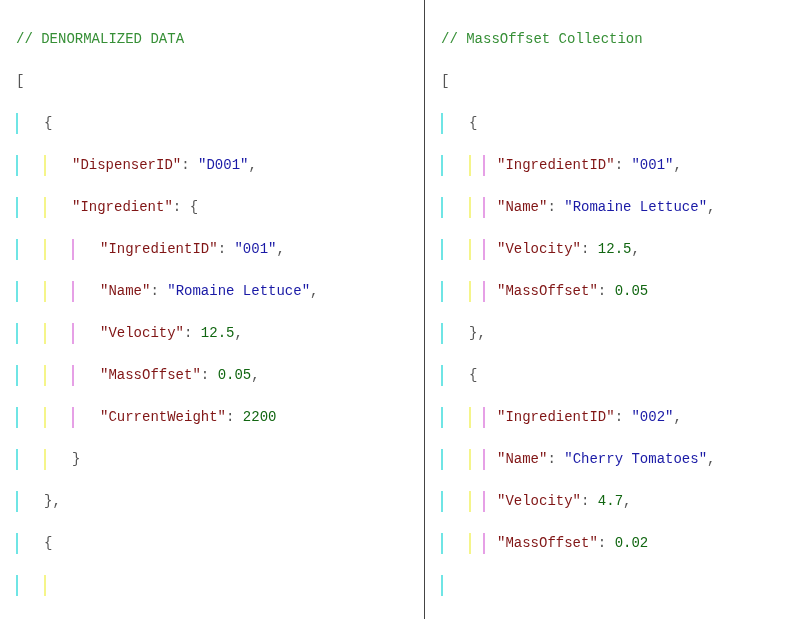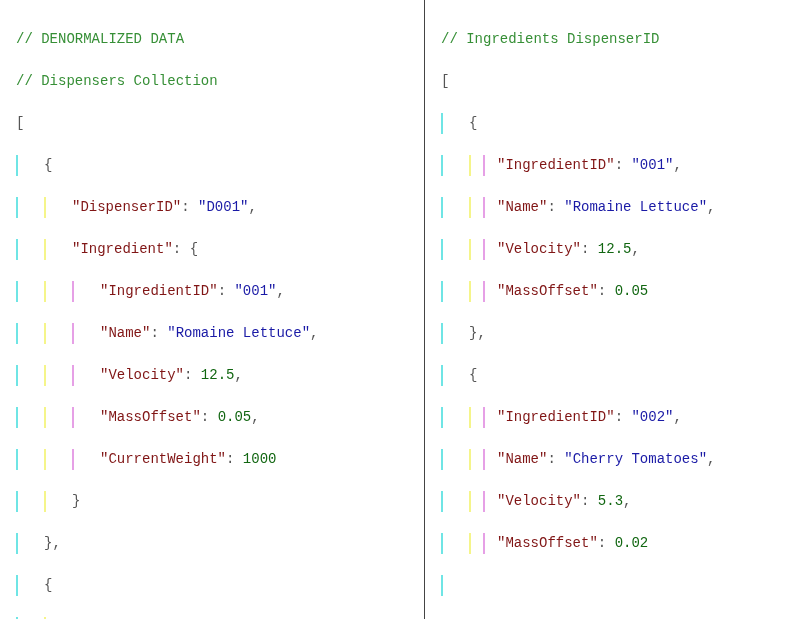--- a/index.html
+++ b/index.html
@@ -46,58 +46,57 @@
 
   .codeblock { position: relative; }
 </style>
 </head>
 <body>
 
 <div class="container">
 
   <div class="panel left codeblock">
 <span class="line"><span class="comment">// DENORMALIZED DATA</span></span>
-<span class="line"><span class="comment">// Dispensers Collection</span></span>
 <span class="line"><span class="punct">[</span></span>
 <span class="line"><span class="bar cyan"></span><span class="punct">{</span></span>
 <span class="line"><span class="bar cyan"></span><span class="bar yellow"></span><span class="key">"DispenserID"</span><span class="punct">: </span><span class="str">"D001"</span><span class="punct">,</span></span>
 <span class="line"><span class="bar cyan"></span><span class="bar yellow"></span><span class="key">"Ingredient"</span><span class="punct">: {</span></span>
 <span class="line"><span class="bar cyan"></span><span class="bar yellow"></span><span class="bar pink"></span><span class="key">"IngredientID"</span><span class="punct">: </span><span class="str">"001"</span><span class="punct">,</span></span>
 <span class="line"><span class="bar cyan"></span><span class="bar yellow"></span><span class="bar pink"></span><span class="key">"Name"</span><span class="punct">: </span><span class="str">"Romaine Lettuce"</span><span class="punct">,</span></span>
 <span class="line"><span class="bar cyan"></span><span class="bar yellow"></span><span class="bar pink"></span><span class="key">"Velocity"</span><span class="punct">: </span><span class="num">12.5</span><span class="punct">,</span></span>
 <span class="line"><span class="bar cyan"></span><span class="bar yellow"></span><span class="bar pink"></span><span class="key">"MassOffset"</span><span class="punct">: </span><span class="num">0.05</span><span class="punct">,</span></span>
-<span class="line"><span class="bar cyan"></span><span class="bar yellow"></span><span class="bar pink"></span><span class="key">"CurrentWeight"</span><span class="punct">: </span><span class="num">1000</span></span>
+<span class="line"><span class="bar cyan"></span><span class="bar yellow"></span><span class="bar pink"></span><span class="key">"CurrentWeight"</span><span class="punct">: </span><span class="num">2200</span></span>
 <span class="line"><span class="bar cyan"></span><span class="bar yellow"></span><span class="punct">}</span></span>
 <span class="line"><span class="bar cyan"></span><span class="punct">},</span></span>
 <span class="line"><span class="bar cyan"></span><span class="punct">{</span></span>
 <span class="line"><span class="bar cyan"></span><span class="bar yellow"></span></span>
 
 
 
 
 
 
 
 
 
   </div>
 
   <div class="panel right codeblock">
-<span class="line"><span class="comment">// Ingredients DispenserID</span></span>
+<span class="line"><span class="comment">// MassOffset Collection</span></span>
 <span class="line"><span class="punct">[</span></span>
 <span class="line"><span class="bar cyan"></span><span class="punct">{</span></span>
 <span class="line"><span class="bar cyan"></span><span class="bar yellow tight"></span><span class="bar pink tight"></span><span class="key">"IngredientID"</span><span class="punct">: </span><span class="str">"001"</span><span class="punct">,</span></span>
 <span class="line"><span class="bar cyan"></span><span class="bar yellow tight"></span><span class="bar pink tight"></span><span class="key">"Name"</span><span class="punct">: </span><span class="str">"Romaine Lettuce"</span><span class="punct">,</span></span>
 <span class="line"><span class="bar cyan"></span><span class="bar yellow tight"></span><span class="bar pink tight"></span><span class="key">"Velocity"</span><span class="punct">: </span><span class="num">12.5</span><span class="punct">,</span></span>
 <span class="line"><span class="bar cyan"></span><span class="bar yellow tight"></span><span class="bar pink tight"></span><span class="key">"MassOffset"</span><span class="punct">: </span><span class="num">0.05</span></span>
 <span class="line"><span class="bar cyan"></span><span class="punct">},</span></span>
 <span class="line"><span class="bar cyan"></span><span class="punct">{</span></span>
 <span class="line"><span class="bar cyan"></span><span class="bar yellow tight"></span><span class="bar pink tight"></span><span class="key">"IngredientID"</span><span class="punct">: </span><span class="str">"002"</span><span class="punct">,</span></span>
 <span class="line"><span class="bar cyan"></span><span class="bar yellow tight"></span><span class="bar pink tight"></span><span class="key">"Name"</span><span class="punct">: </span><span class="str">"Cherry Tomatoes"</span><span class="punct">,</span></span>
-<span class="line"><span class="bar cyan"></span><span class="bar yellow tight"></span><span class="bar pink tight"></span><span class="key">"Velocity"</span><span class="punct">: </span><span class="num">5.3</span><span class="punct">,</span></span>
+<span class="line"><span class="bar cyan"></span><span class="bar yellow tight"></span><span class="bar pink tight"></span><span class="key">"Velocity"</span><span class="punct">: </span><span class="num">4.7</span><span class="punct">,</span></span>
 <span class="line"><span class="bar cyan"></span><span class="bar yellow tight"></span><span class="bar pink tight"></span><span class="key">"MassOffset"</span><span class="punct">: </span><span class="num">0.02</span></span>
 <span class="line"><span class="bar cyan"></span></span>
 
 
 
 
 
 
 
 

